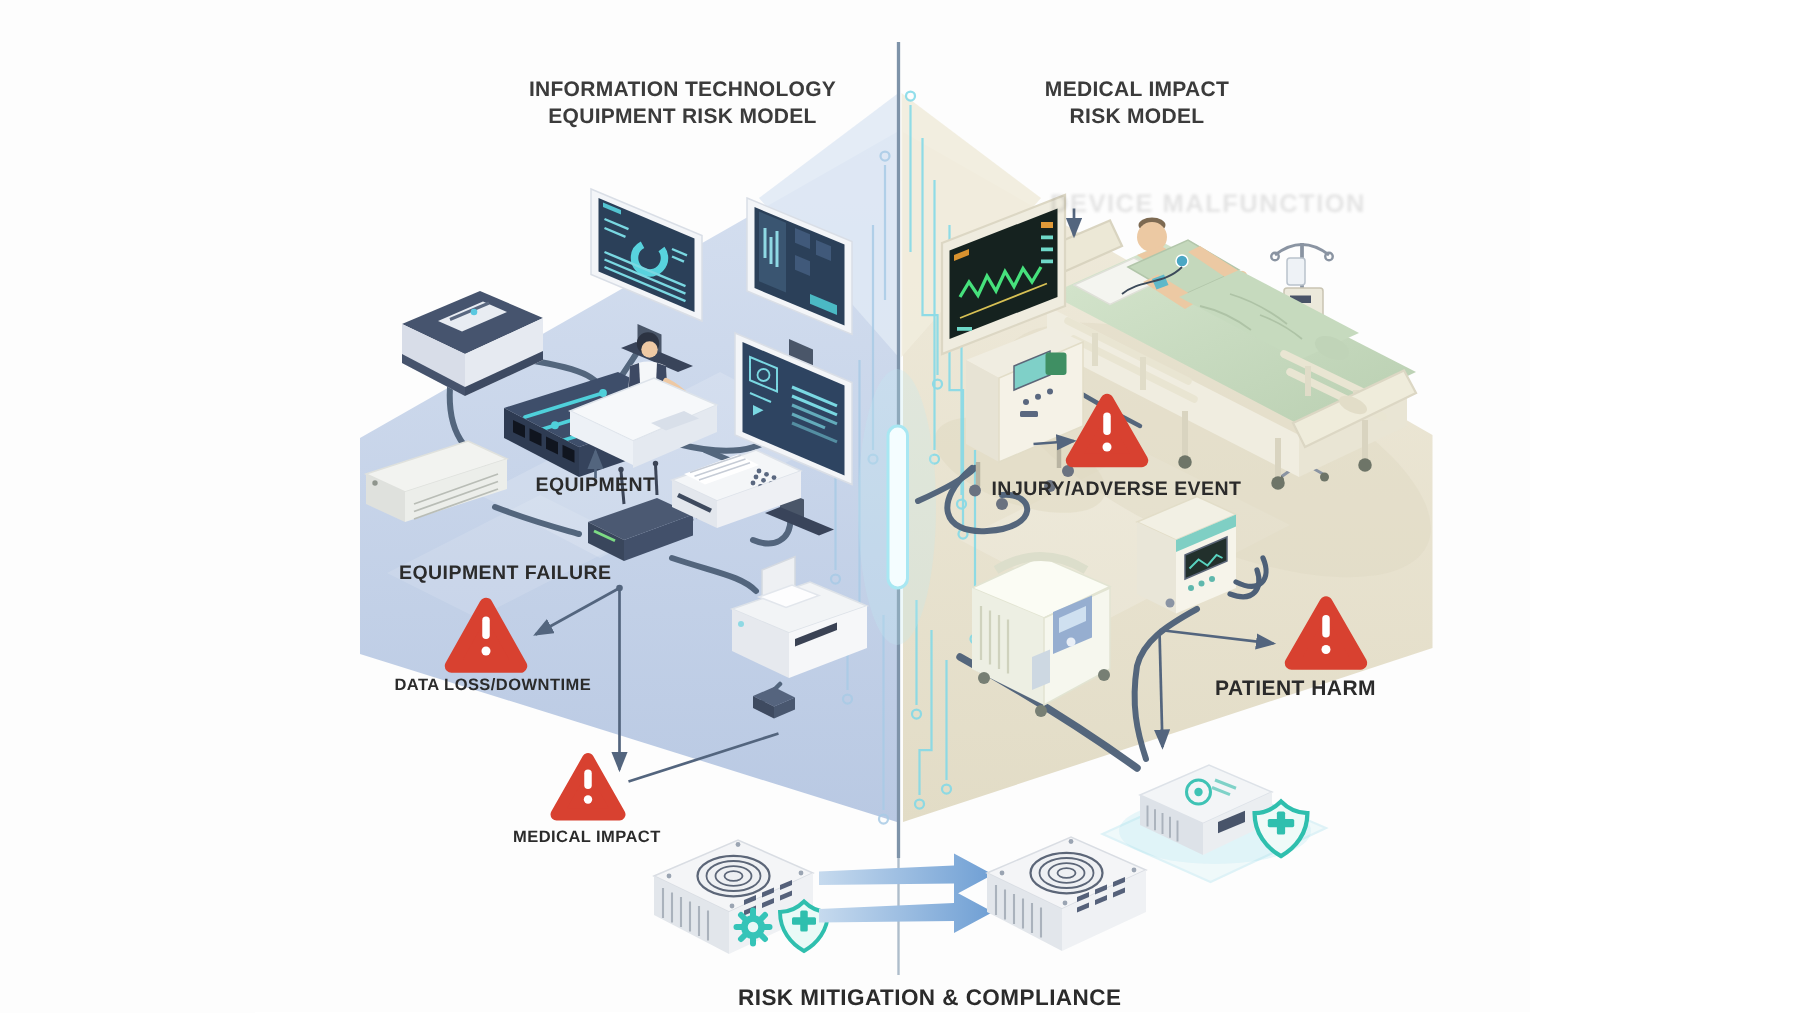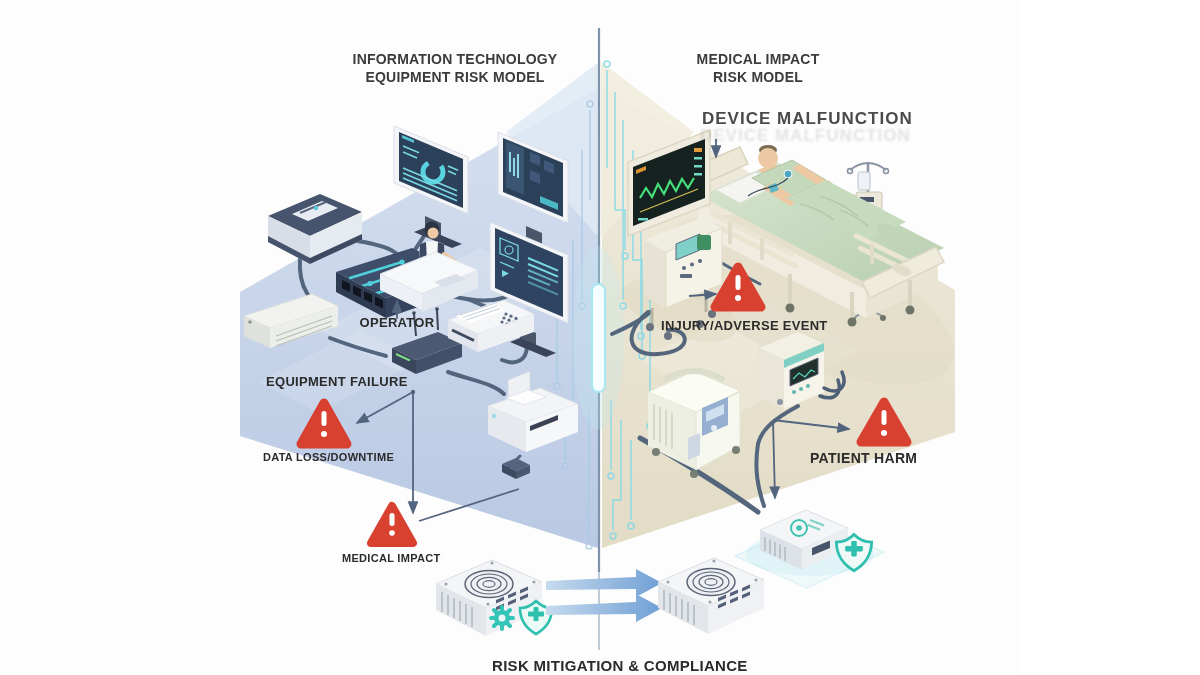--- a/index.html
+++ b/index.html
@@ -533,23 +533,22 @@
   <div>INFORMATION TECHNOLOGY</div>
   <div>EQUIPMENT RISK MODEL</div>
 </div>
 
 <div class="lbl title" style="left:648px;top:50px;width:220px;">
   <div>MEDICAL IMPACT</div>
   <div>RISK MODEL</div>
 </div>
 
 <div class="lbl malf ghost" style="left:700px;top:126px;">DEVICE MALFUNCTION</div>
-<div class="lbl malf" style="left:702px;top:109px;">DEVICE MALFUNCTION</div>
-
-<div class="lbl lbl-sm" style="left:351px;top:315px;width:92px;text-align:center;">OPERATOR</div>
+
+<div class="lbl lbl-sm" style="left:351px;top:315px;width:92px;text-align:center;">EQUIPMENT</div>
 
 <div class="lbl lbl-sm" style="left:266px;top:374px;">EQUIPMENT FAILURE</div>
 
 <div class="lbl lbl-md" style="left:263px;top:451px;">DATA LOSS/DOWNTIME</div>
 
 <div class="lbl lbl-md" style="left:342px;top:552px;">MEDICAL IMPACT</div>
 
 <div class="lbl lbl-sm" style="left:661px;top:318px;">INJURY/ADVERSE EVENT</div>
 
 <div class="lbl" style="left:810px;top:450px;font-size:14px;">PATIENT HARM</div>

